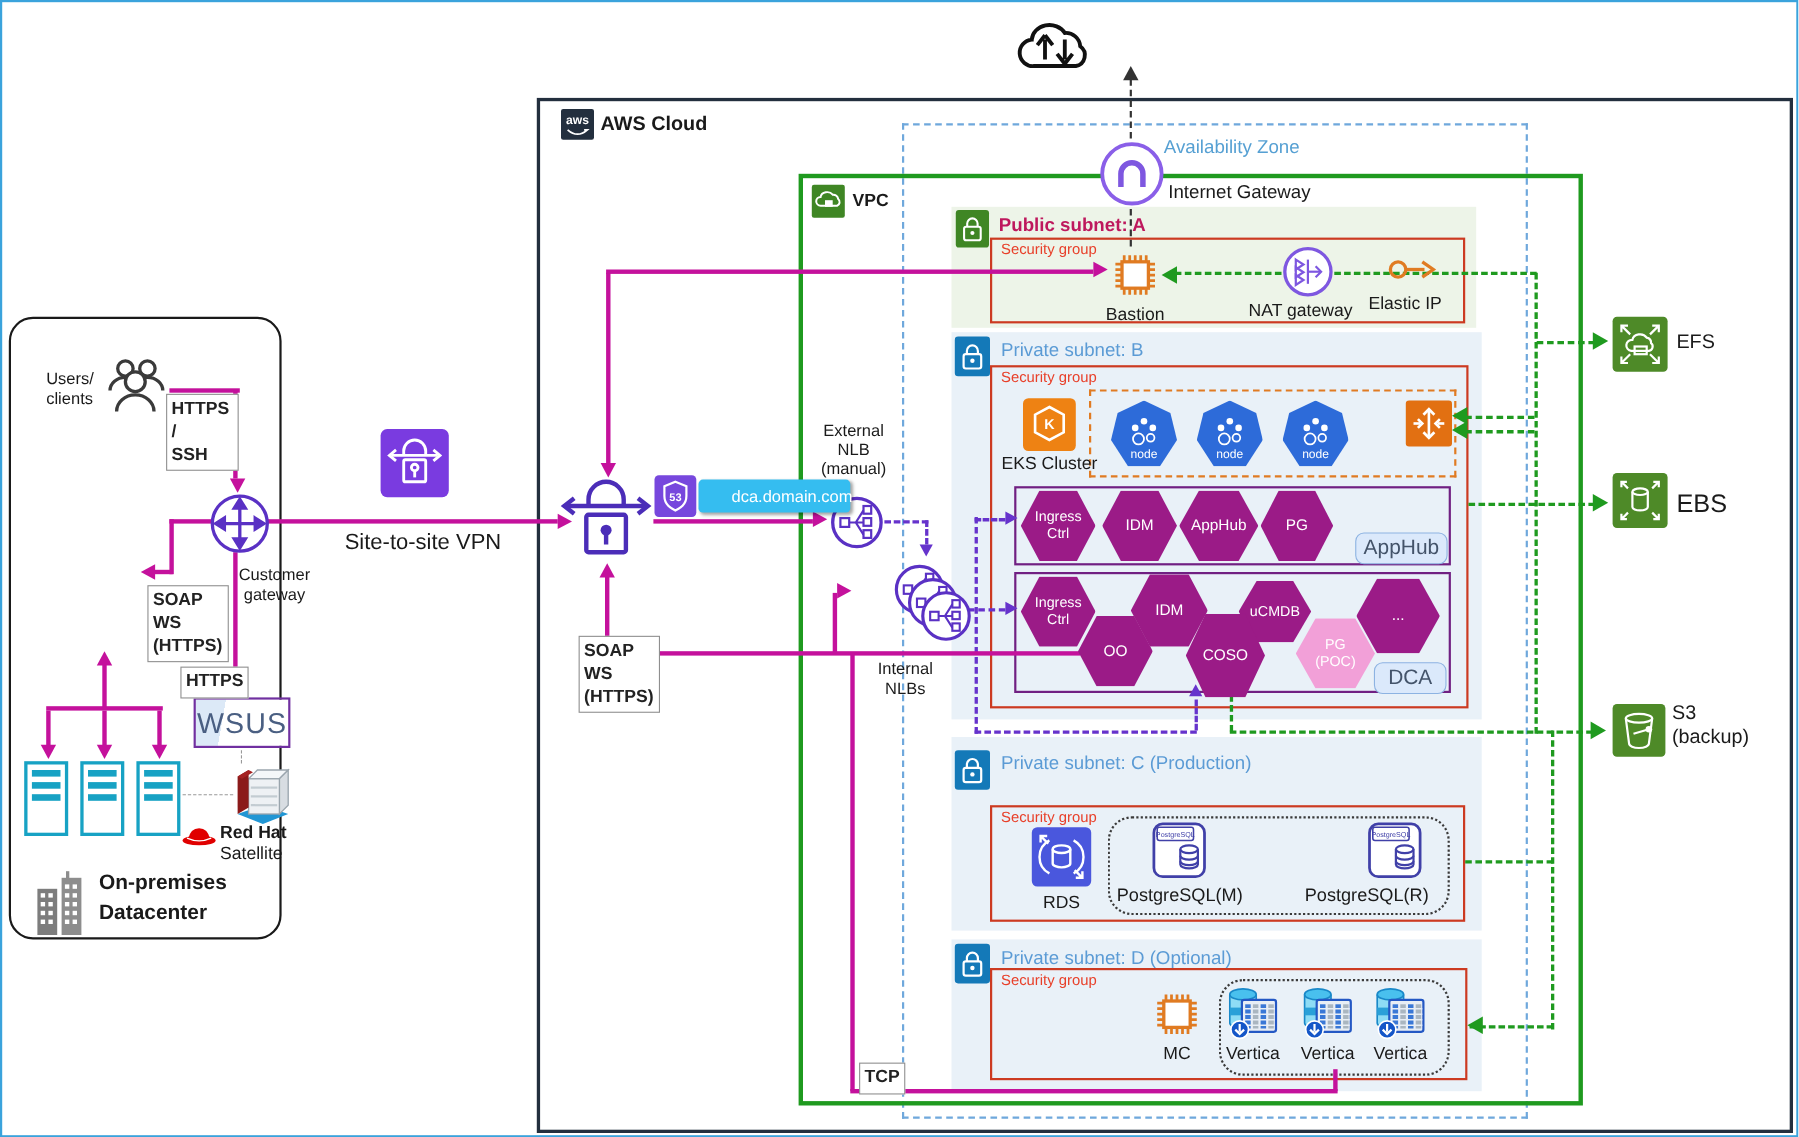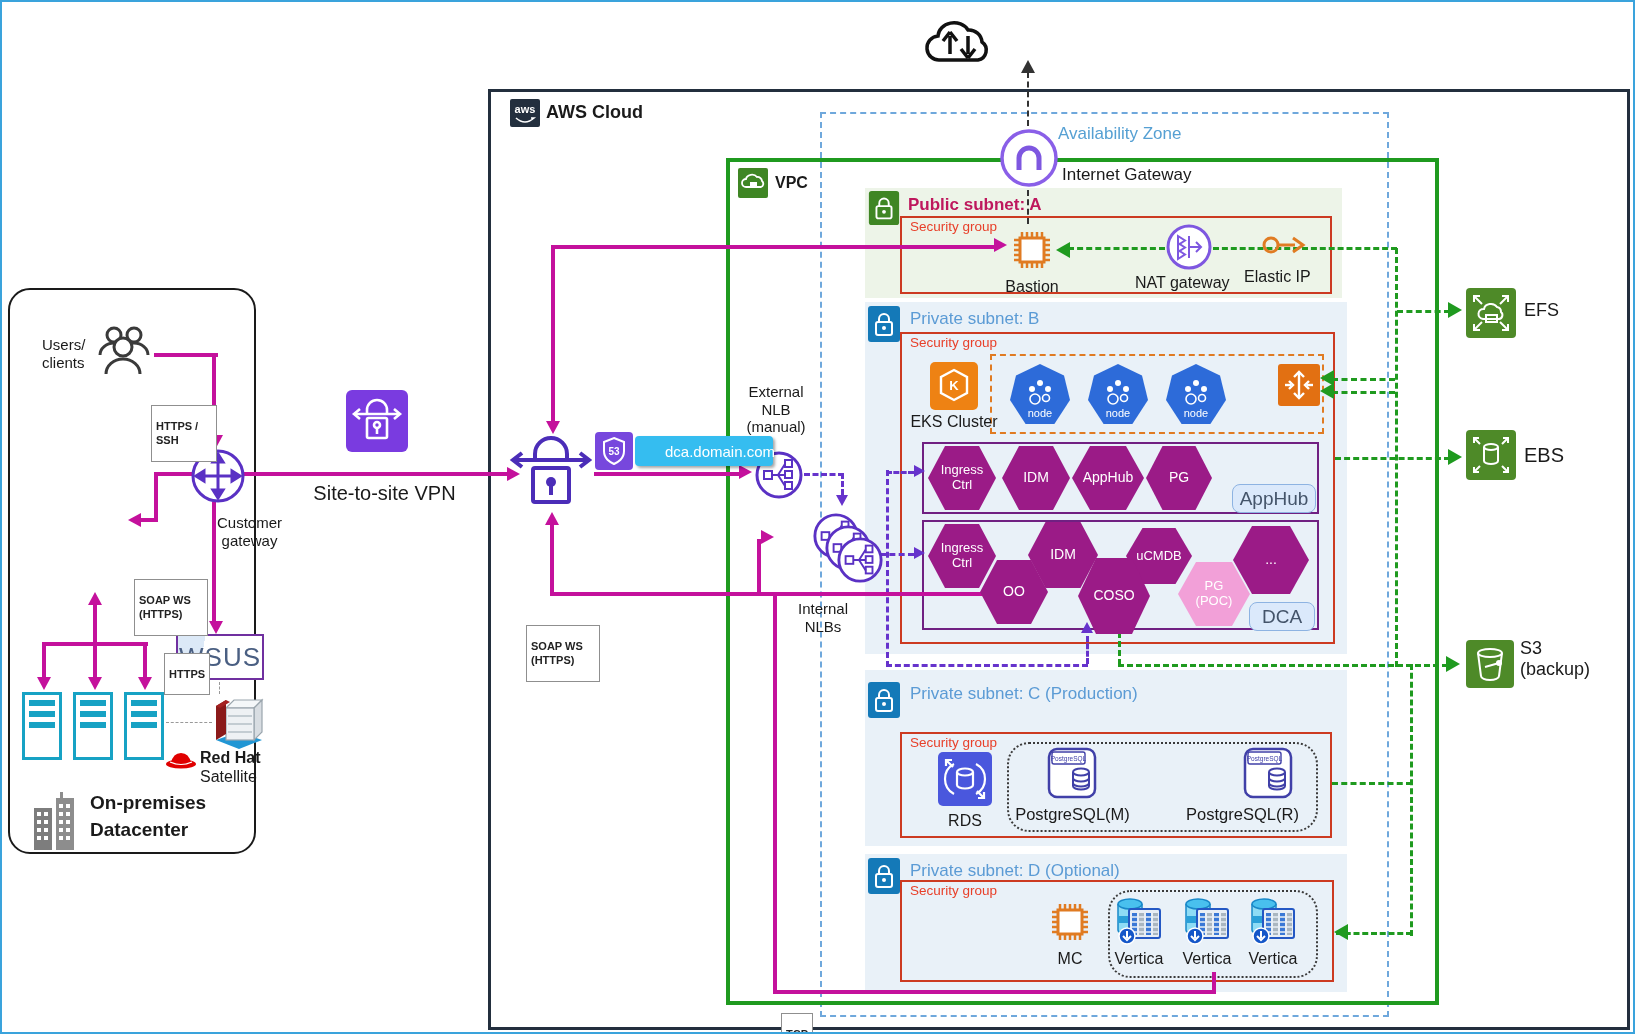--- a/index.html
+++ b/index.html
@@ -1,19 +1,19 @@
 <!DOCTYPE html>
 <html><head>
 <meta charset="utf-8">
 <style>
   html,body{margin:0;padding:0;background:#fff;font-family:"Liberation Sans",sans-serif;}
   #canvas{position:relative;width:1635px;height:1034px;background:#fff;border:2px solid #3aa3dc;box-sizing:border-box;overflow:hidden;}
   .lbl{position:absolute;color:#1a1a1a;font-size:16px;line-height:1.18;white-space:pre-line;z-index:7;}
   .ctr{text-align:center;}
-  .tag{position:absolute;background:#fff;border:1.6px solid #8f8f8f;font-weight:700;font-size:11px;line-height:1.3;padding:13px 4px;white-space:pre-line;color:#222;z-index:7;margin-top:47px;}
+  .tag{position:absolute;background:#fff;border:1.6px solid #8f8f8f;font-weight:700;font-size:16px;line-height:1.3;padding:3px 4px;white-space:pre-line;color:#222;z-index:7;}
   .box{position:absolute;box-sizing:border-box;}
   .sg{position:absolute;border:2px solid #cc3a21;box-sizing:border-box;z-index:3;}
   .sg-label{position:absolute;color:#e8402a;font-size:13.5px;z-index:4;}
   .sub-title{position:absolute;font-size:17px;z-index:4;white-space:pre;}
   .dotted{position:absolute;border:2px dotted #3a3a3a;border-radius:22px;z-index:3;}
   .ml-h{position:absolute;height:4px;background:#c4119c;z-index:5;}
   .ml-v{position:absolute;width:4px;background:#c4119c;z-index:5;}
   .gd-h{position:absolute;border-top:3px dashed #1f9a1f;z-index:4;}
   .gd-v{position:absolute;border-left:3px dashed #1f9a1f;z-index:4;}
   .pd-h{position:absolute;border-top:3px dashed #6633cc;z-index:4;}
@@ -400,21 +400,21 @@
   <div class="lbl" style="left:1522px;top:298px;font-size:18px;">EFS</div>
 
   <svg style="left:1464px;top:428px;" width="50" height="50" viewBox="0 0 50 50">
     <rect width="50" height="50" rx="4" fill="#4e8a28"></rect>
     <g stroke="#fff" stroke-width="2" fill="none">
       <path d="M14 14L8 8M8 13V8h5 M36 14l6-6M42 13V8h-5 M14 36l-6 6M8 37v5h5 M36 36l6 6M42 37v5h-5"></path>
       <ellipse cx="25" cy="17" rx="7" ry="3"></ellipse>
       <path d="M18 17v14a7 3 0 0 0 14 0V17"></path>
     </g>
   </svg>
-  <div class="lbl" style="left:1522px;top:442px;font-size:20px;">EBS</div>
+  <div class="lbl" style="left:1522px;top:442px;font-size:23px;">EBS</div>
 
   <svg style="left:1464px;top:638px;" width="48" height="48" viewBox="0 0 48 48">
     <rect width="48" height="48" rx="4" fill="#4e8a28"></rect>
     <g stroke="#fff" stroke-width="2" fill="none">
       <ellipse cx="24" cy="13" rx="12" ry="4"></ellipse>
       <path d="M12 13l3 23a9 4 0 0 0 18 0l3-23"></path>
       <line x1="19" y1="27" x2="33" y2="23"></line>
     </g>
     <circle cx="33" cy="23" r="3" fill="#fff"></circle>
   </svg>

